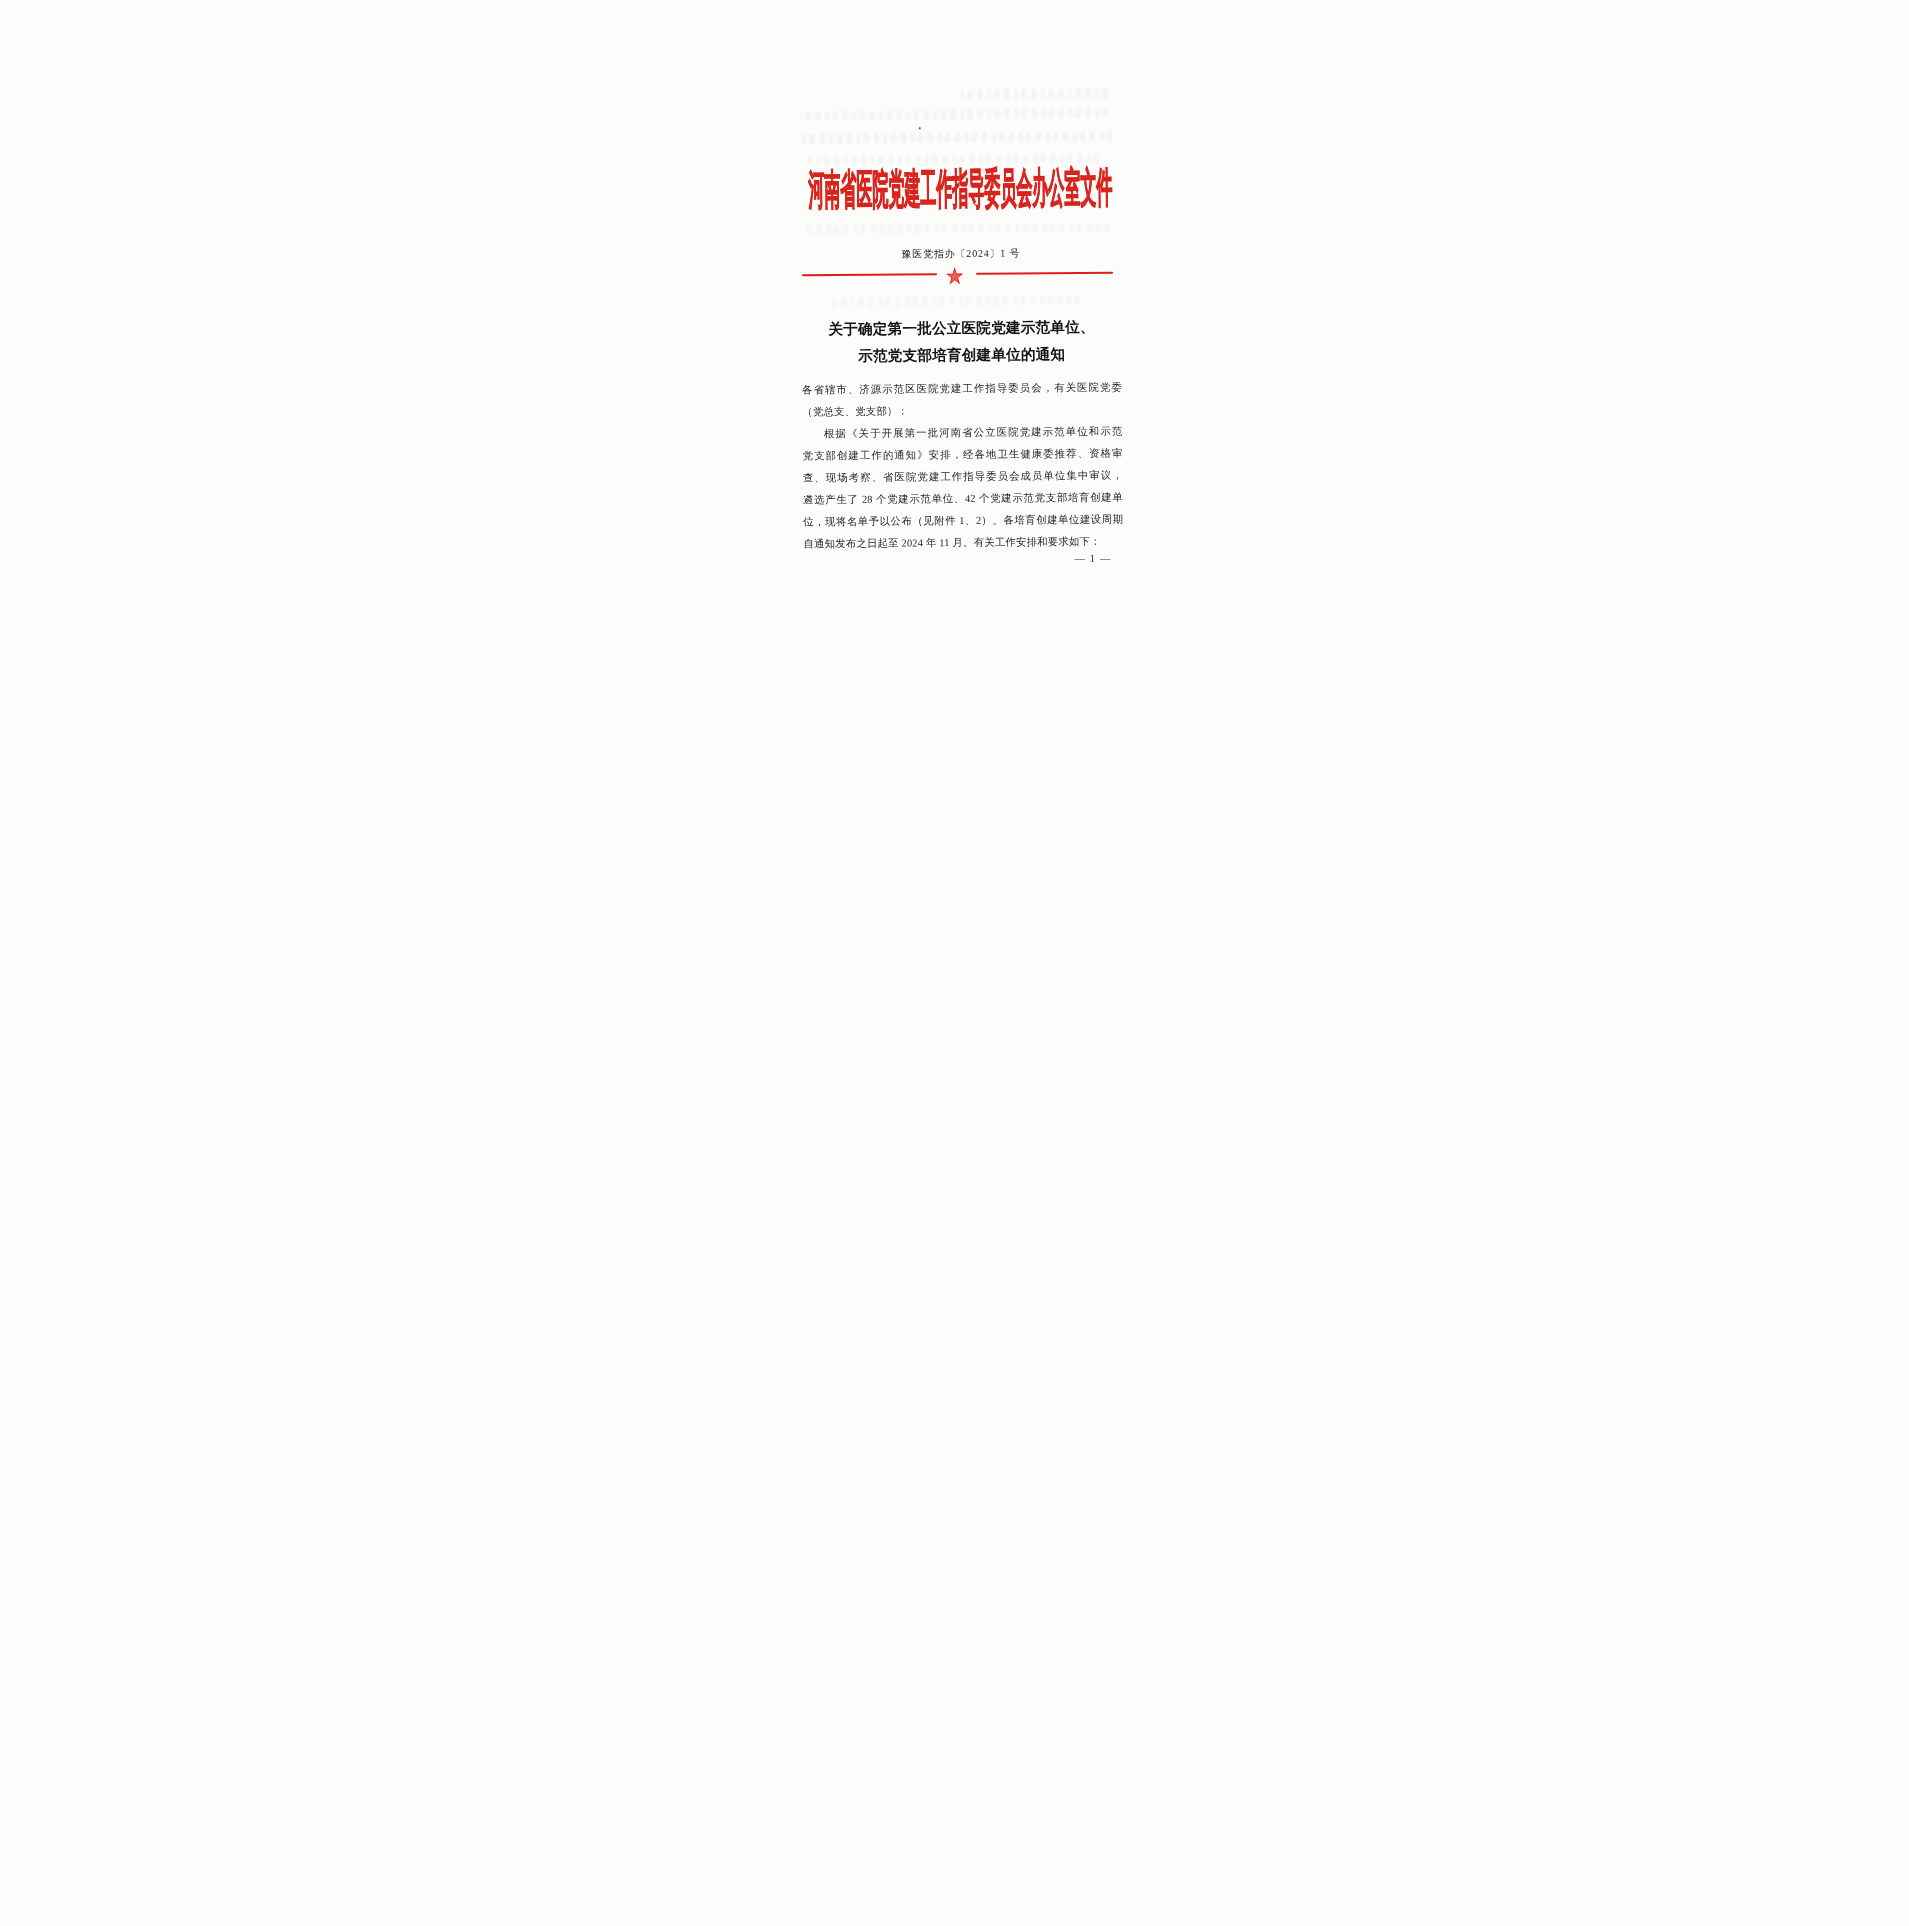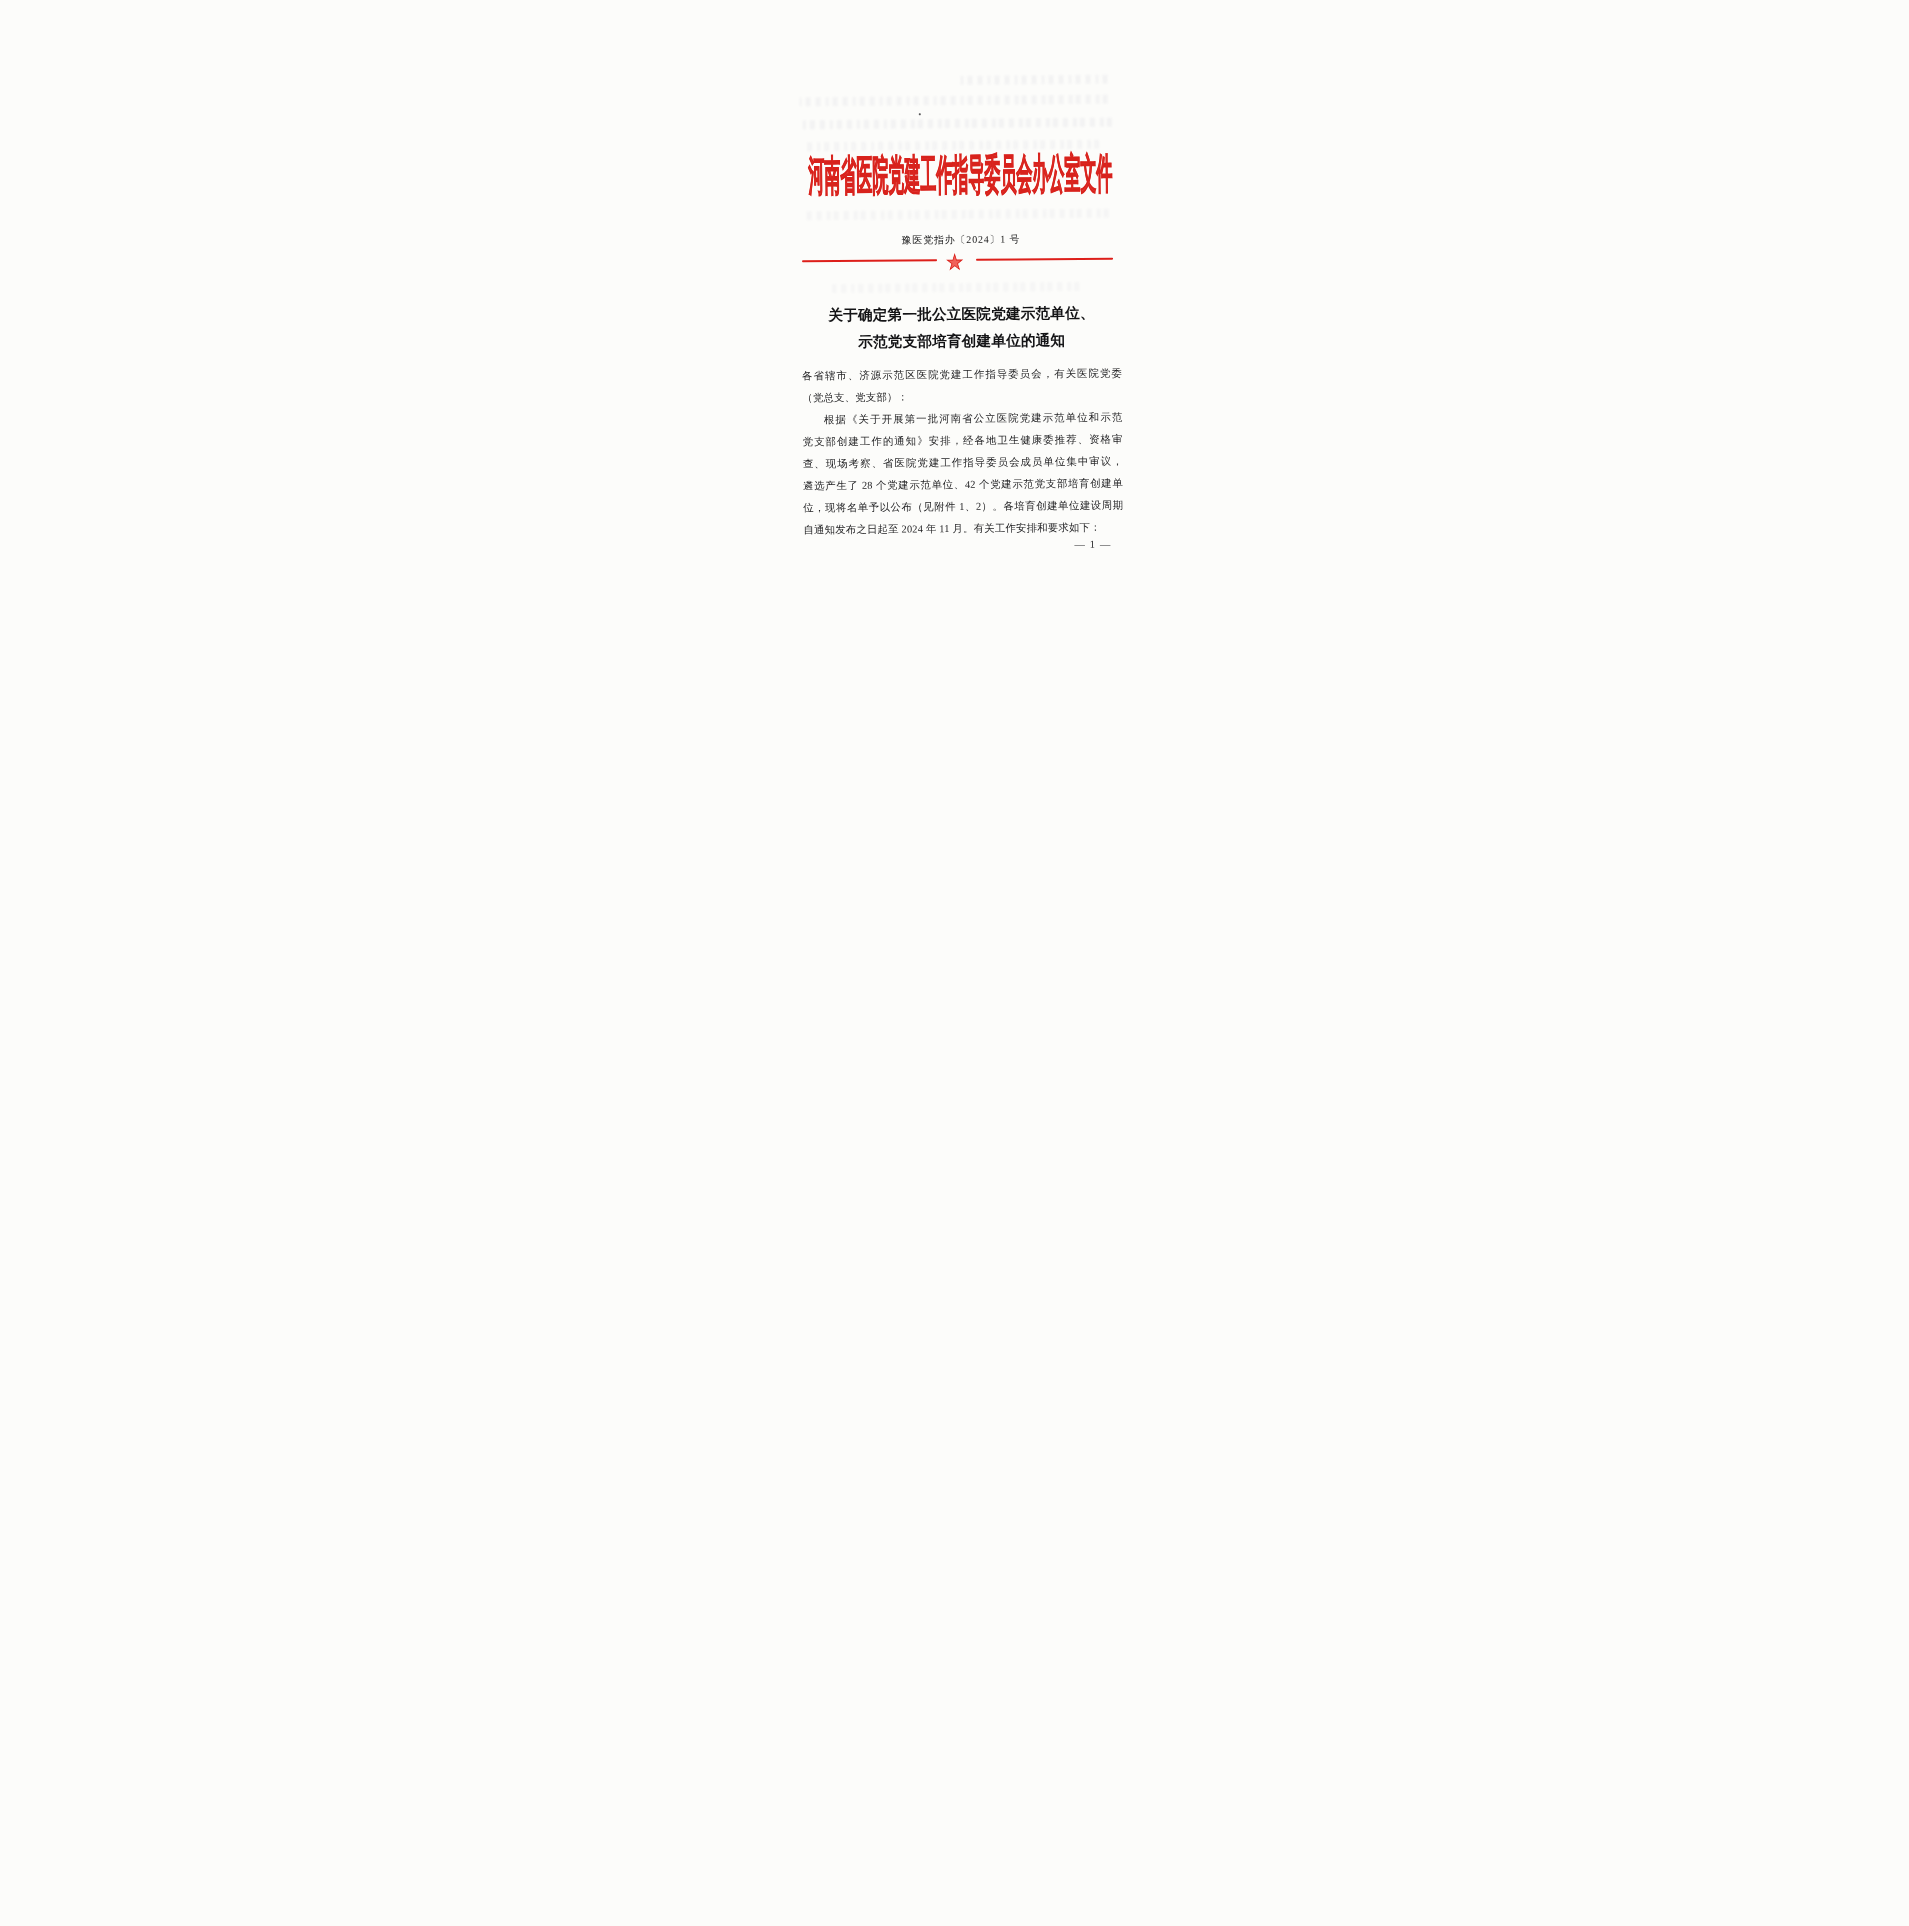--- a/index.html
+++ b/index.html
@@ -12,21 +12,21 @@
   }
   *{margin:0;padding:0;box-sizing:border-box;}
   html,body{background:var(--paper);}
   body{
     font-family:"Liberation Serif","DejaVu Serif",serif;
     color:var(--text-black);
   }
   .page{
     position:relative;
     width:424px;height:599px;
-    margin:0 auto;
+    margin:14px auto;
     background:var(--paper);
     overflow:hidden;
   }
   .scan{
     position:absolute;inset:0;
     transform:rotate(-0.5deg);
     transform-origin:50% 42%;
   }
   
   .ghost{

